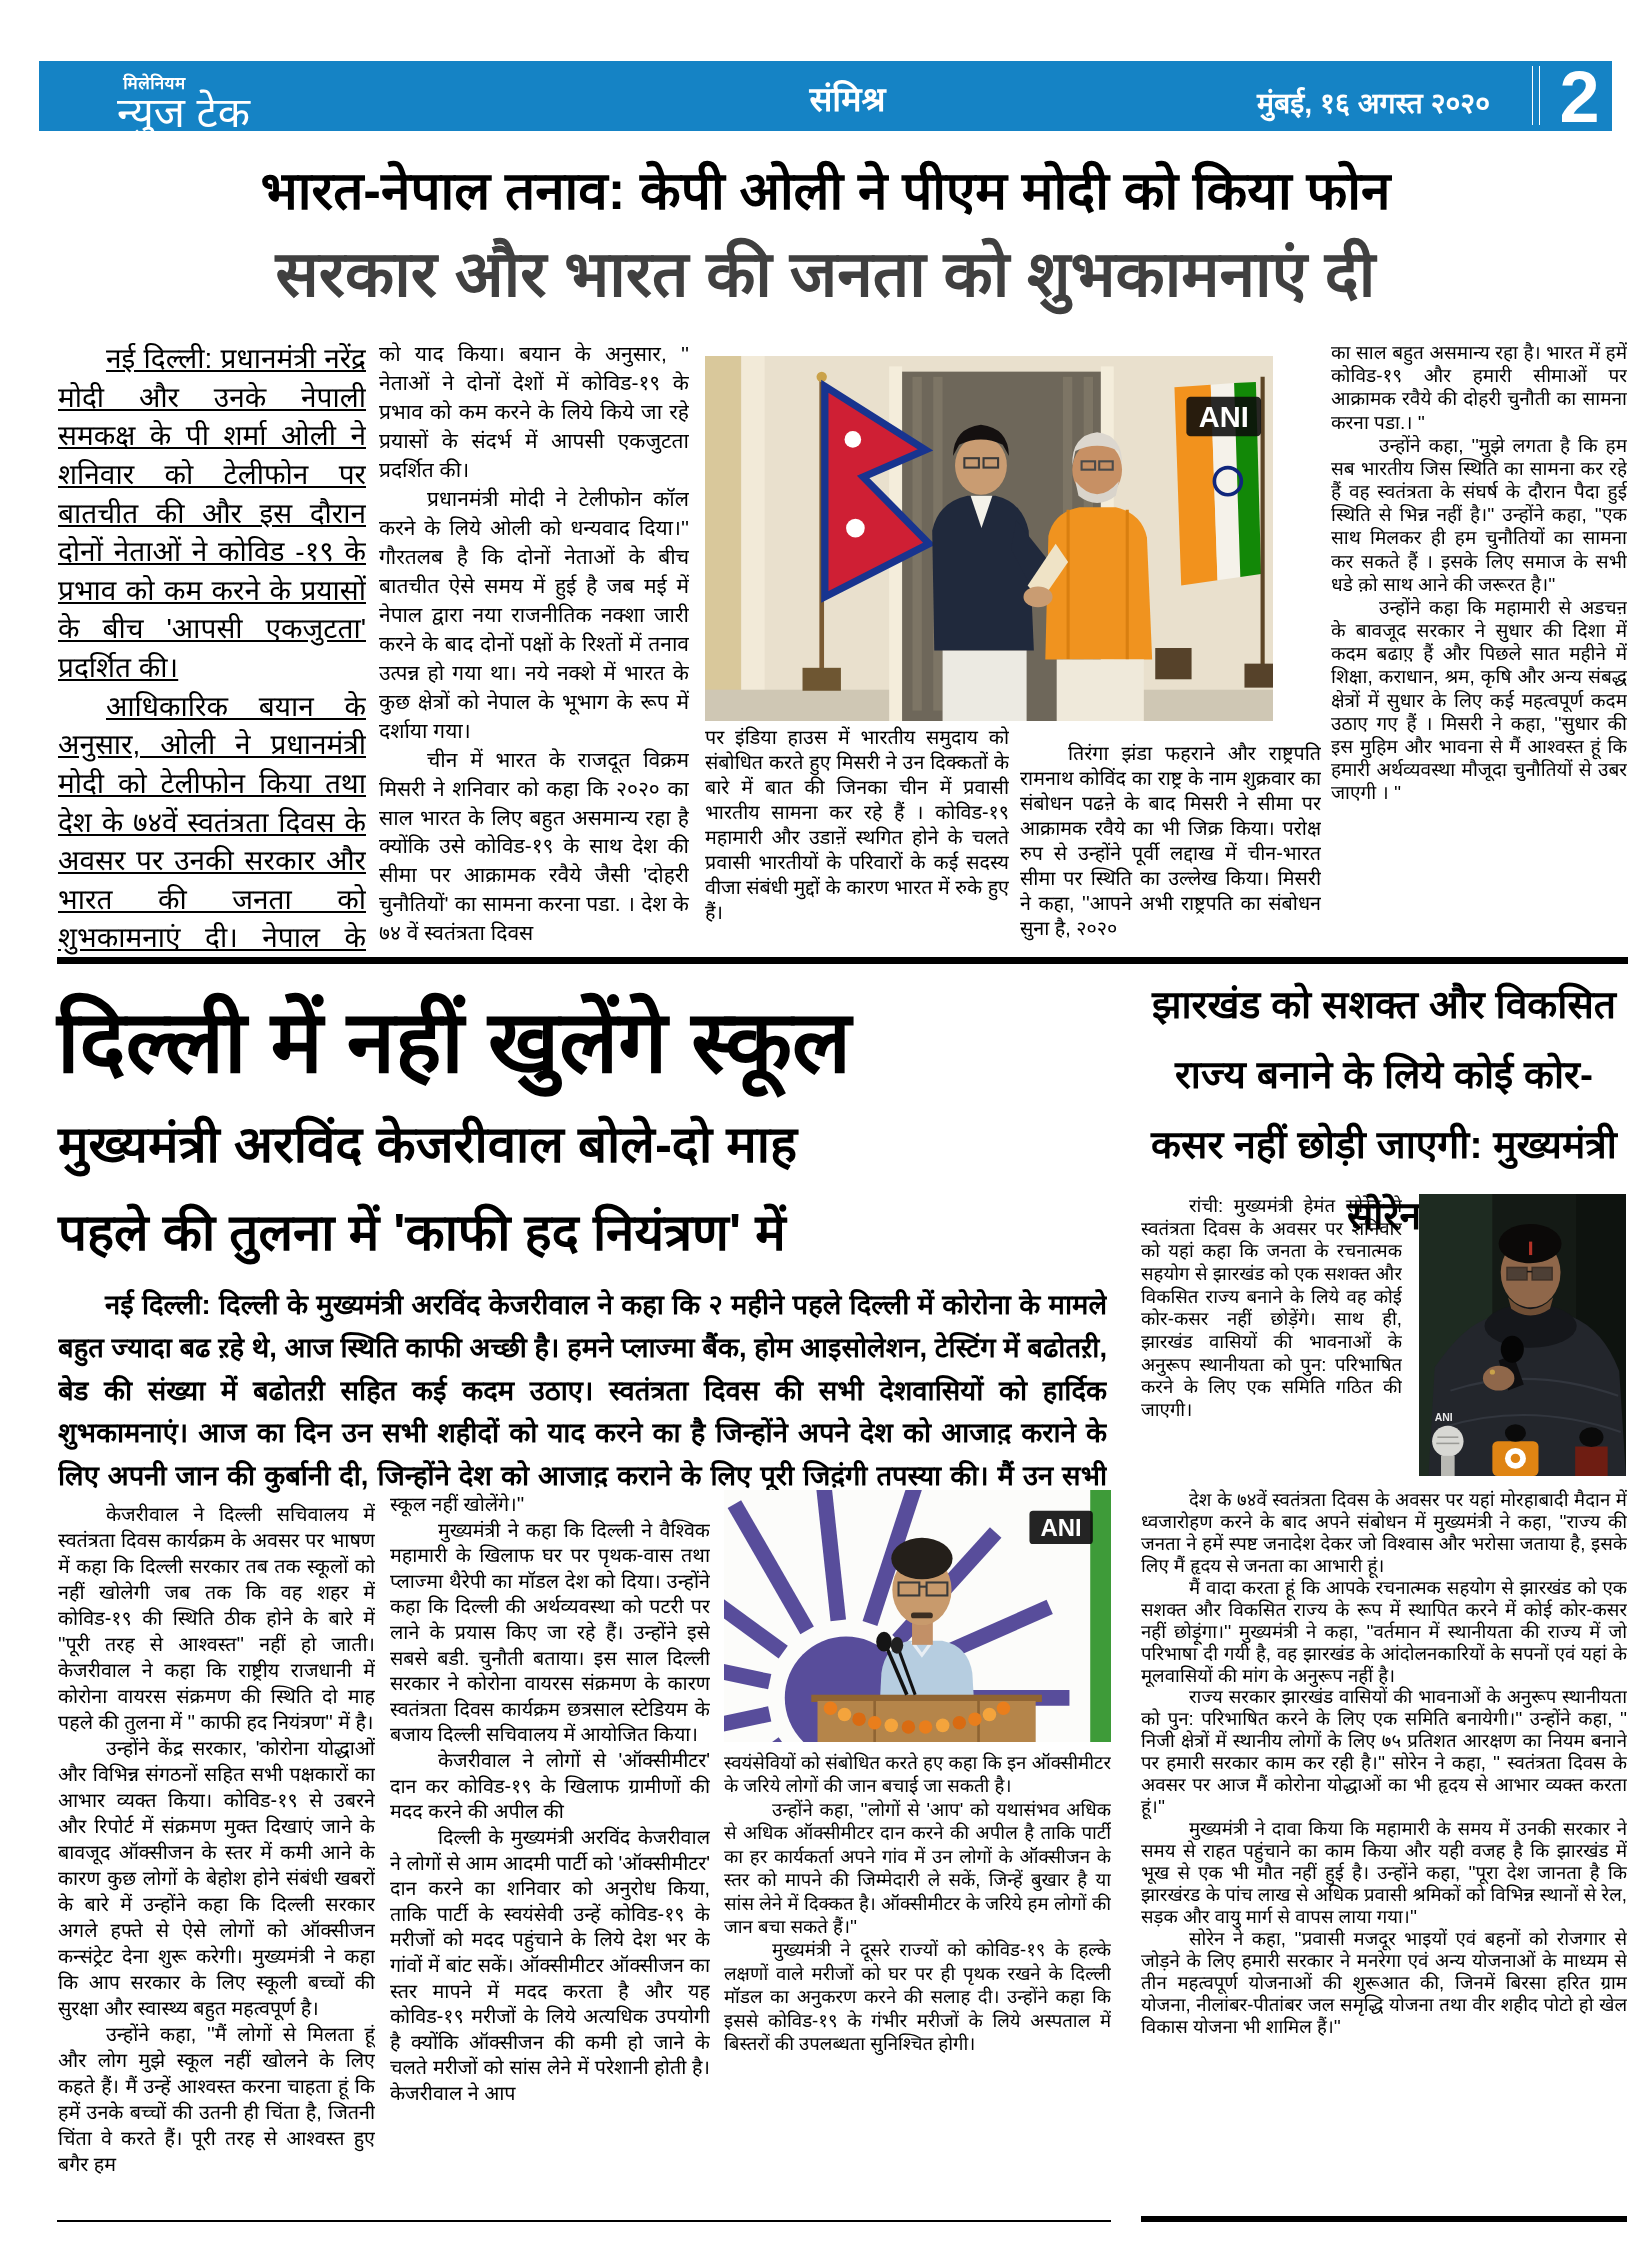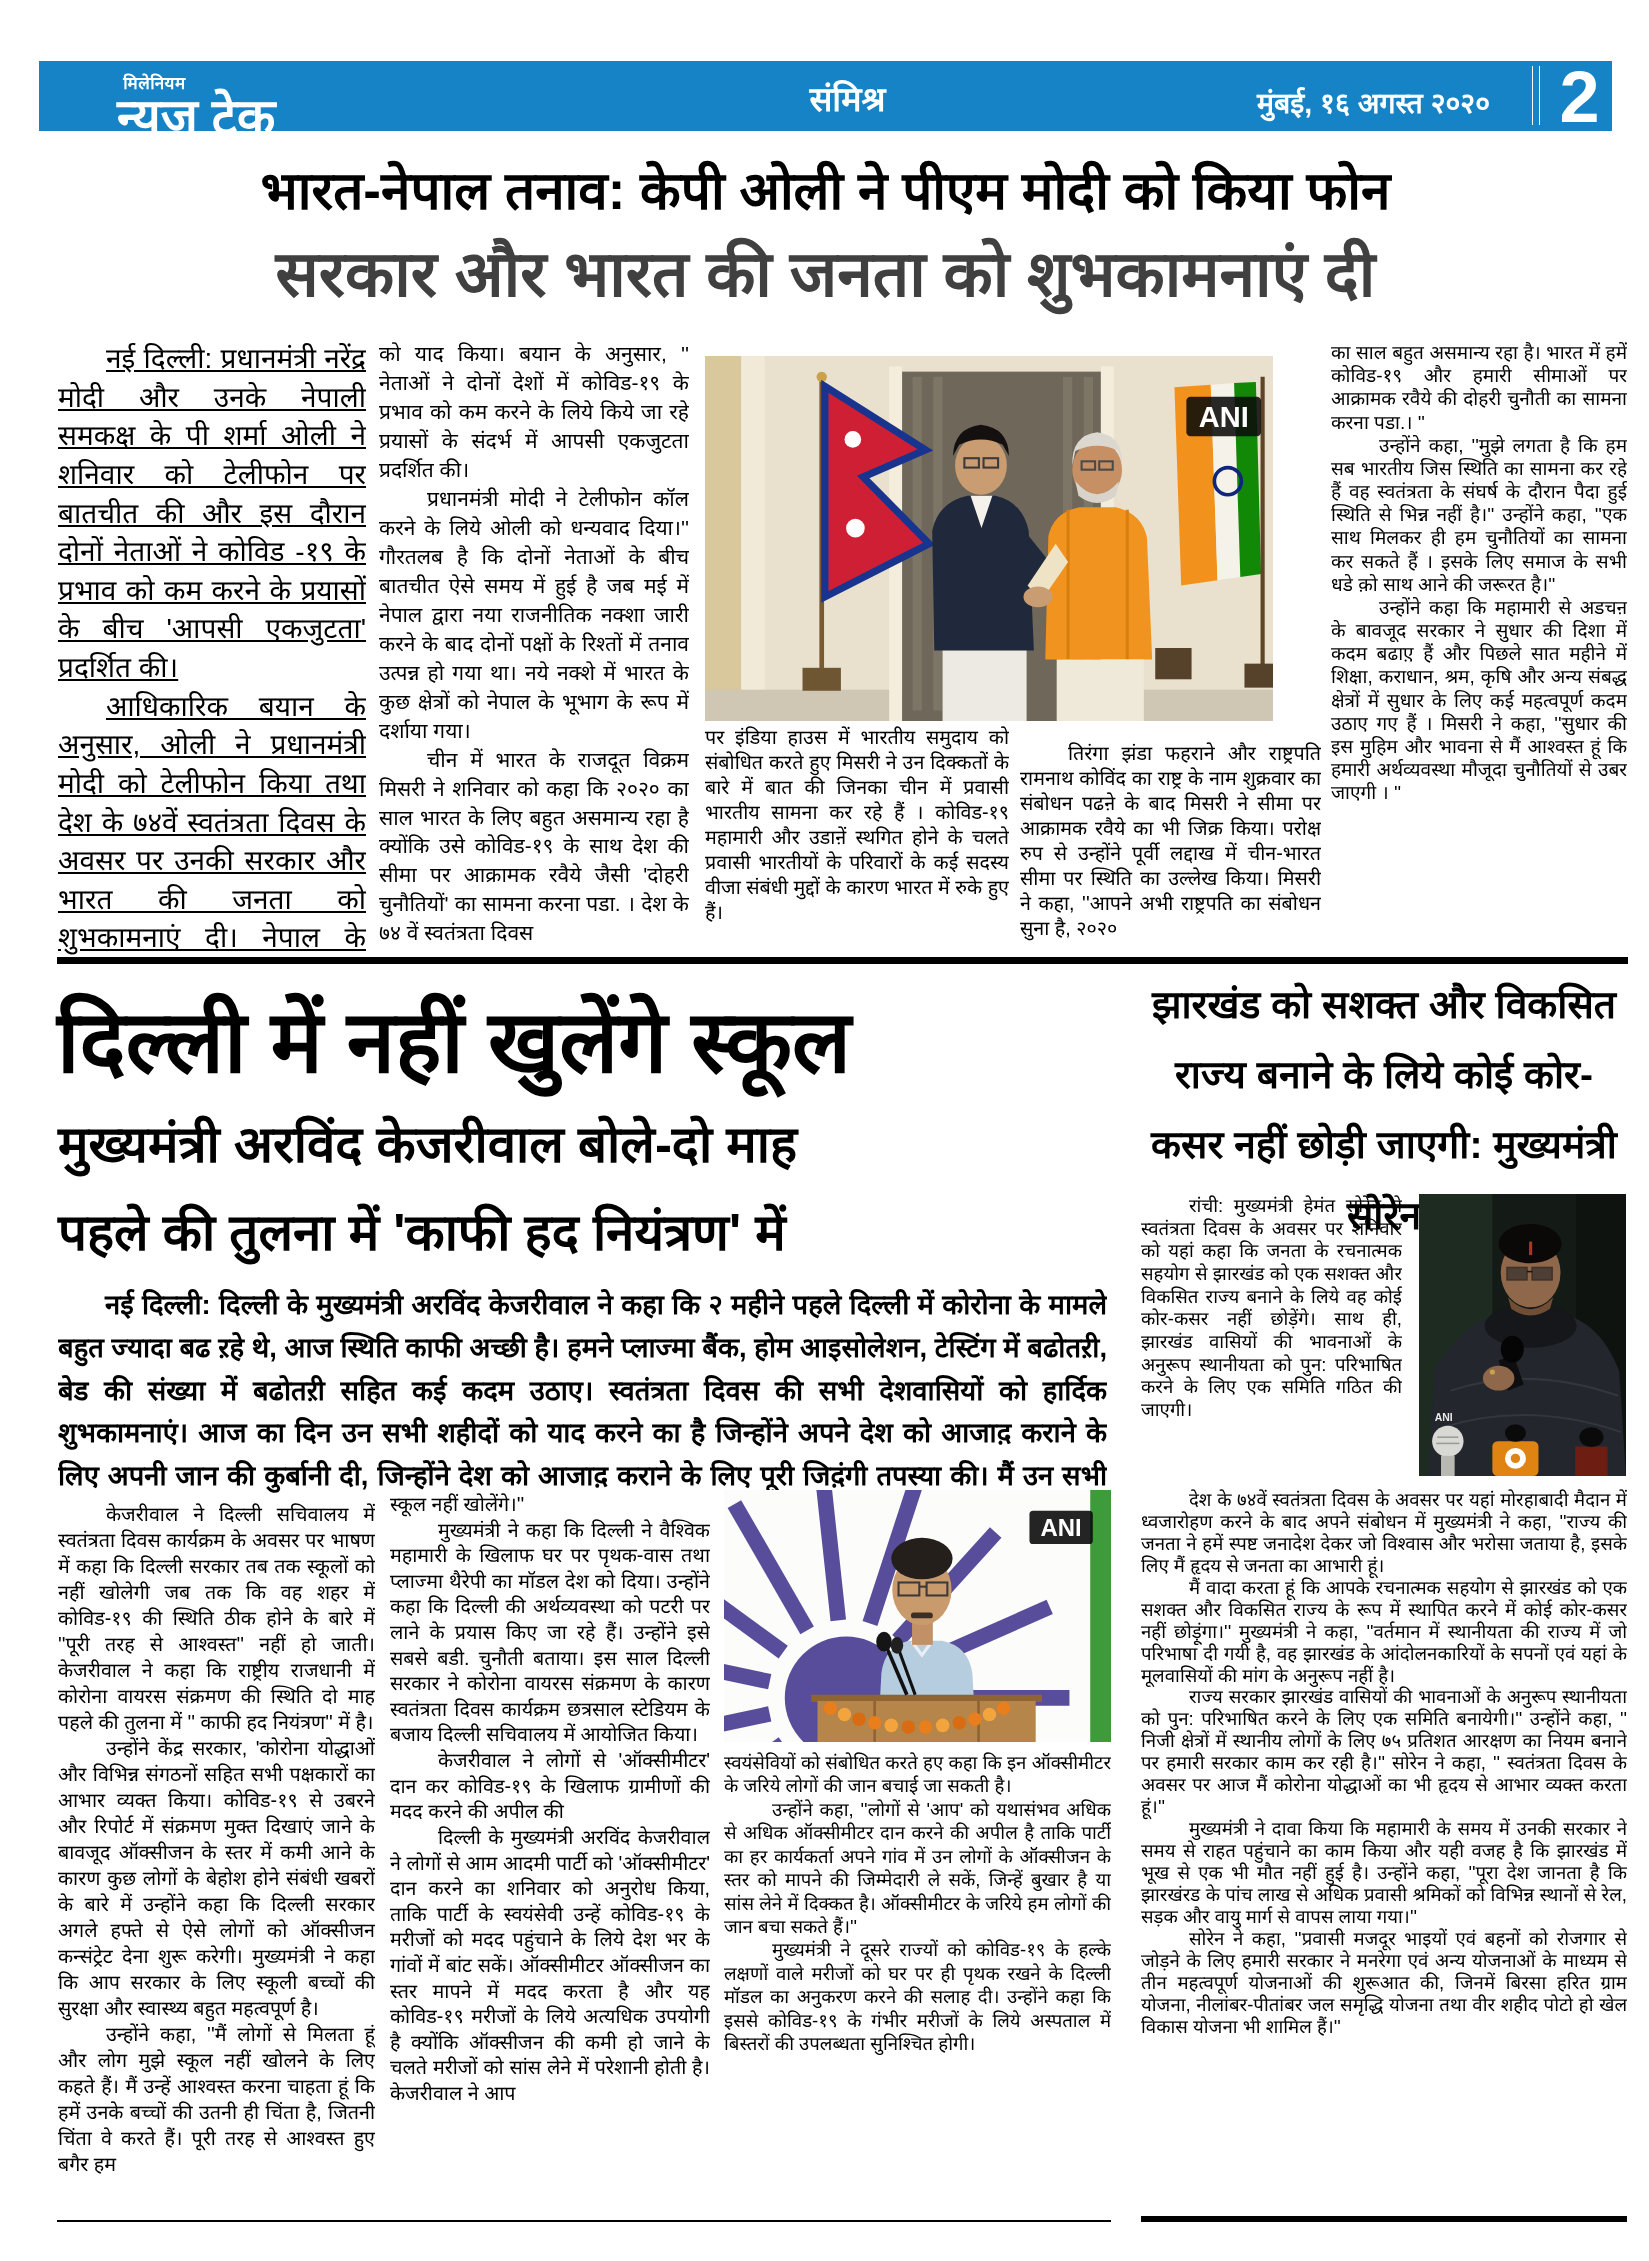--- a/index.html
+++ b/index.html
@@ -3,21 +3,21 @@
 <meta charset="utf-8">
 <style>
   html,body{margin:0;padding:0;background:#ffffff;}
   .page{position:relative;width:1650px;height:2261px;background:#ffffff;
         font-family:"Liberation Sans","DejaVu Sans",sans-serif;color:#000;overflow:hidden;}
 
   
   .masthead{position:absolute;left:39px;top:61px;width:1573px;height:70px;background:#1583c5;color:#fff;}
   .mh-brand{position:absolute;left:70px;top:14px;line-height:1;margin-left:8px;}
   .mh-brand-small{display:block;font-size:17px;font-weight:700;padding-left:6.2px;letter-spacing:0.5px;}
-  .mh-brand-main{display:block;font-size:50px;font-weight:700;line-height:1.02;white-space:nowrap;}
+  .mh-brand-main{display:block;font-size:42px;font-weight:400;line-height:1.02;white-space:nowrap;}
   .mh-center{position:absolute;left:0;right:0;top:13.5px;text-align:center;font-size:34px;font-weight:700;white-space:nowrap;padding-left:44px;}
   .mh-date{position:absolute;right:122px;top:22px;font-size:28.5px;font-weight:700;white-space:nowrap;}
   .mh-div{position:absolute;right:72px;top:5.2px;height:59px;width:6.2px;border-left:1.6px solid #fff;border-right:1.6px solid #fff;}
   .mh-page{position:absolute;right:12.4px;top:-5.2px;font-size:72px;font-weight:700;}
 
   
   .h1{position:absolute;left:39px;top:152px;width:1573px;text-align:center;font-size:53px;font-weight:700;white-space:nowrap;}
   .h1sub{position:absolute;left:39px;top:228px;width:1573px;text-align:center;font-size:64px;font-weight:700;color:#404040;white-space:nowrap;}
 
   

